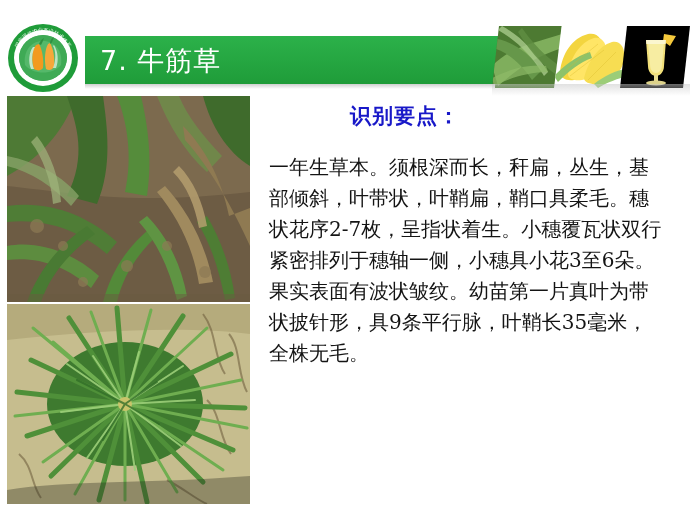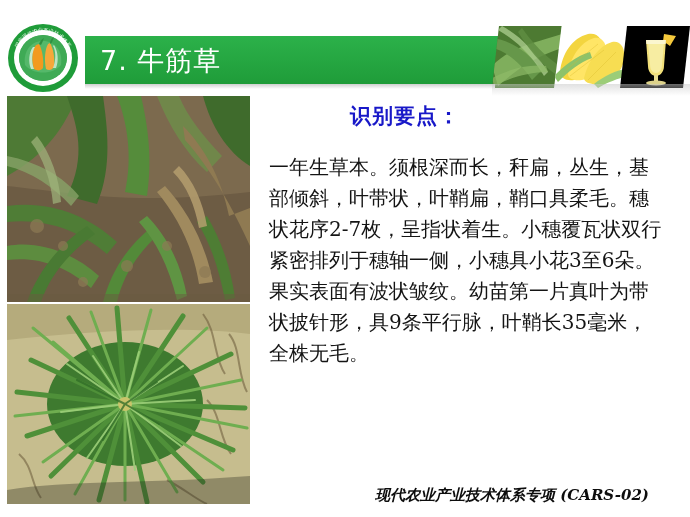--- a/index.html
+++ b/index.html
@@ -353,15 +353,14 @@
           <path d="M118 100 L152 120"></path>
         <path d="M118 100 L150 78"></path>
       </g>
       <path d="M0 186 C60 176 140 180 243 172 L243 200 L0 200 Z" fill="#2b2b20" opacity="0.35"></path>
     </svg>
   </div>
 
   <div class="points-heading">识别要点：</div>
   <div class="body-text">一年生草本。须根深而长，秆扁，丛生，基部倾斜，叶带状，叶鞘扁，鞘口具柔毛。穗状花序2-7枚，呈指状着生。小穗覆瓦状双行紧密排列于穗轴一侧，小穗具小花3至6朵。果实表面有波状皱纹。幼苗第一片真叶为带状披针形，具9条平行脉，叶鞘长35毫米，全株无毛。</div>
 
-  <div class="footer">现代农业产业技术体系专项 (CARS-02)</div>
 
 </div>
 
 </body></html>

